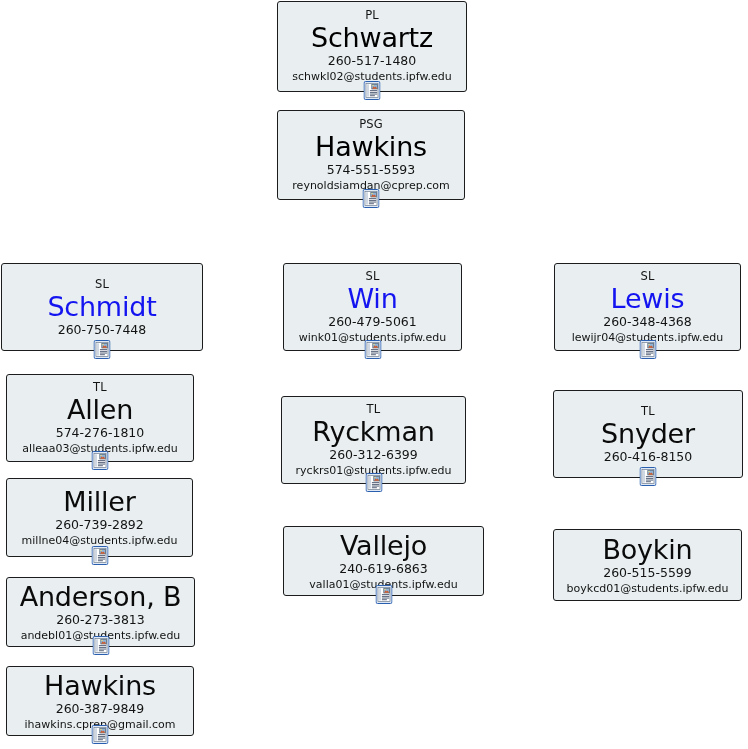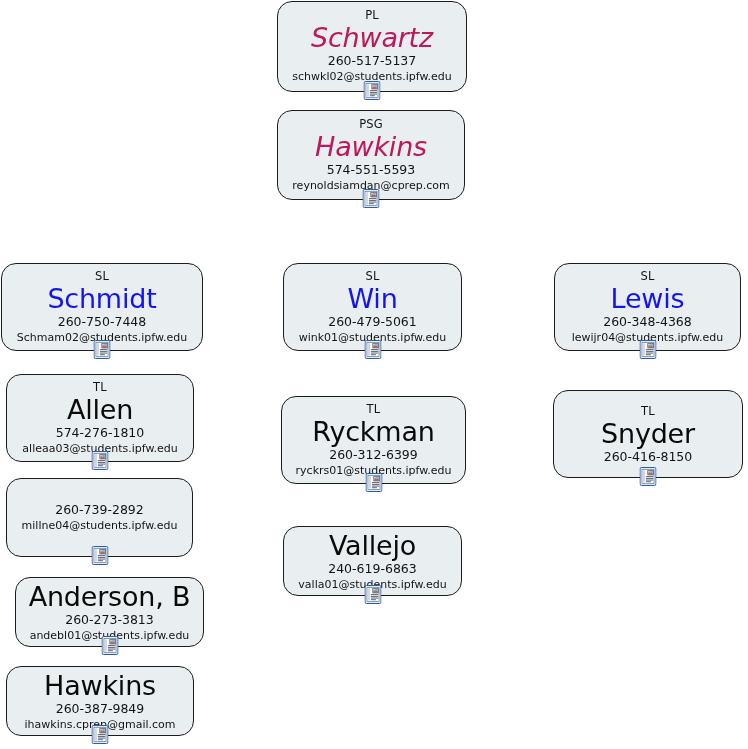--- a/index.html
+++ b/index.html
@@ -19,42 +19,42 @@
     position: absolute;
     left: 0; top: 0;
     width: 748px;
     height: 749px;
   }
   .card {
     position: absolute;
     box-sizing: border-box;
     background: #e9eff1;
     border: 1.4px solid #1c1c1c;
-    border-radius: 15px;
+    border-radius: 3px;
     display: flex;
     flex-direction: column;
     align-items: center;
     justify-content: center;
     overflow: visible;
     text-align: center;
   }
   .role {
     font-size: 11.5px;
     color: #141414;
     line-height: 14px;
     letter-spacing: 0.2px;
   }
   .name {
     font-size: 27px;
     line-height: 31px;
     color: #0a0a0a;
     white-space: nowrap;
     letter-spacing: -0.2px;
   }
-  .name.orange { color: #be185d; font-style: italic; }
+  .name.orange { color: #000000; }
   .name.blue   { color: #1414f0; }
   .name.black  { color: #0a0a0a; }
   .phone {
     font-size: 12.5px;
     line-height: 16px;
     color: #131313;
   }
   .email {
     font-size: 11px;
     line-height: 16px;
@@ -73,21 +73,21 @@
   }
   .doc-icon svg { display: block; }
 </style>
 </head>
 <body>
 
 <div id="canvas">
     <div class="card" style="left: 277px; top: 1px; width: 190px; height: 91px;">
       <div class="role">PL</div>
       <div class="name orange">Schwartz</div>
-      <div class="phone">260-517-5137</div>
+      <div class="phone">260-517-1480</div>
       <div class="email">schwkl02@students.ipfw.edu</div>
       <span class="doc-icon">
         <svg width="17" height="19" viewBox="0 0 17 19" xmlns="http://www.w3.org/2000/svg">
           <rect x="0.5" y="0.5" width="16" height="18" rx="1.5" fill="#dfe9f6" stroke="#2a5fb0" stroke-width="1"></rect>
           <rect x="2.5" y="2.5" width="12" height="14" fill="#ffffff" stroke="#6d7b8c" stroke-width="0.7"></rect>
           <rect x="3.3" y="3.3" width="2.2" height="12.2" fill="#cfd8e2"></rect>
           <rect x="8.3" y="3.4" width="5.6" height="4.6" fill="#8fb4d8" stroke="#3a4f63" stroke-width="0.6"></rect>
           <path d="M8.6 7.7 L10.2 5.2 L11.3 6.6 L12.3 5.5 L13.6 7.7 Z" fill="#d05a2a"></path>
           <circle cx="9.5" cy="4.5" r="0.7" fill="#f5e27a"></circle>
           <rect x="6.4" y="9.2" width="7.3" height="0.9" fill="#43506a"></rect>
@@ -114,21 +114,20 @@
           <rect x="6.4" y="10.9" width="7.3" height="0.9" fill="#43506a"></rect>
           <rect x="6.4" y="12.6" width="7.3" height="0.9" fill="#43506a"></rect>
           <rect x="6.4" y="14.3" width="5.0" height="0.9" fill="#43506a"></rect>
         </svg>
       </span>
     </div>
     <div class="card" style="left: 1px; top: 263px; width: 202px; height: 88px;">
       <div class="role">SL</div>
       <div class="name blue">Schmidt</div>
       <div class="phone">260-750-7448</div>
-      <div class="email">Schmam02@students.ipfw.edu</div>
       <span class="doc-icon">
         <svg width="17" height="19" viewBox="0 0 17 19" xmlns="http://www.w3.org/2000/svg">
           <rect x="0.5" y="0.5" width="16" height="18" rx="1.5" fill="#dfe9f6" stroke="#2a5fb0" stroke-width="1"></rect>
           <rect x="2.5" y="2.5" width="12" height="14" fill="#ffffff" stroke="#6d7b8c" stroke-width="0.7"></rect>
           <rect x="3.3" y="3.3" width="2.2" height="12.2" fill="#cfd8e2"></rect>
           <rect x="8.3" y="3.4" width="5.6" height="4.6" fill="#8fb4d8" stroke="#3a4f63" stroke-width="0.6"></rect>
           <path d="M8.6 7.7 L10.2 5.2 L11.3 6.6 L12.3 5.5 L13.6 7.7 Z" fill="#d05a2a"></path>
           <circle cx="9.5" cy="4.5" r="0.7" fill="#f5e27a"></circle>
           <rect x="6.4" y="9.2" width="7.3" height="0.9" fill="#43506a"></rect>
           <rect x="6.4" y="10.9" width="7.3" height="0.9" fill="#43506a"></rect>
@@ -230,57 +229,63 @@
           <path d="M8.6 7.7 L10.2 5.2 L11.3 6.6 L12.3 5.5 L13.6 7.7 Z" fill="#d05a2a"></path>
           <circle cx="9.5" cy="4.5" r="0.7" fill="#f5e27a"></circle>
           <rect x="6.4" y="9.2" width="7.3" height="0.9" fill="#43506a"></rect>
           <rect x="6.4" y="10.9" width="7.3" height="0.9" fill="#43506a"></rect>
           <rect x="6.4" y="12.6" width="7.3" height="0.9" fill="#43506a"></rect>
           <rect x="6.4" y="14.3" width="5.0" height="0.9" fill="#43506a"></rect>
         </svg>
       </span>
     </div>
     <div class="card" style="left: 6px; top: 478px; width: 187px; height: 79px;">
+      <div class="name black">Miller</div>
       <div class="phone">260-739-2892</div>
       <div class="email">millne04@students.ipfw.edu</div>
       <span class="doc-icon">
         <svg width="17" height="19" viewBox="0 0 17 19" xmlns="http://www.w3.org/2000/svg">
           <rect x="0.5" y="0.5" width="16" height="18" rx="1.5" fill="#dfe9f6" stroke="#2a5fb0" stroke-width="1"></rect>
           <rect x="2.5" y="2.5" width="12" height="14" fill="#ffffff" stroke="#6d7b8c" stroke-width="0.7"></rect>
           <rect x="3.3" y="3.3" width="2.2" height="12.2" fill="#cfd8e2"></rect>
           <rect x="8.3" y="3.4" width="5.6" height="4.6" fill="#8fb4d8" stroke="#3a4f63" stroke-width="0.6"></rect>
           <path d="M8.6 7.7 L10.2 5.2 L11.3 6.6 L12.3 5.5 L13.6 7.7 Z" fill="#d05a2a"></path>
           <circle cx="9.5" cy="4.5" r="0.7" fill="#f5e27a"></circle>
           <rect x="6.4" y="9.2" width="7.3" height="0.9" fill="#43506a"></rect>
           <rect x="6.4" y="10.9" width="7.3" height="0.9" fill="#43506a"></rect>
           <rect x="6.4" y="12.6" width="7.3" height="0.9" fill="#43506a"></rect>
           <rect x="6.4" y="14.3" width="5.0" height="0.9" fill="#43506a"></rect>
         </svg>
       </span>
     </div>
-    <div class="card" style="left: 283px; top: 526px; width: 179px; height: 70px;">
+    <div class="card" style="left: 283px; top: 526px; width: 201px; height: 70px;">
       <div class="name black">Vallejo</div>
       <div class="phone">240-619-6863</div>
       <div class="email">valla01@students.ipfw.edu</div>
       <span class="doc-icon">
         <svg width="17" height="19" viewBox="0 0 17 19" xmlns="http://www.w3.org/2000/svg">
           <rect x="0.5" y="0.5" width="16" height="18" rx="1.5" fill="#dfe9f6" stroke="#2a5fb0" stroke-width="1"></rect>
           <rect x="2.5" y="2.5" width="12" height="14" fill="#ffffff" stroke="#6d7b8c" stroke-width="0.7"></rect>
           <rect x="3.3" y="3.3" width="2.2" height="12.2" fill="#cfd8e2"></rect>
           <rect x="8.3" y="3.4" width="5.6" height="4.6" fill="#8fb4d8" stroke="#3a4f63" stroke-width="0.6"></rect>
           <path d="M8.6 7.7 L10.2 5.2 L11.3 6.6 L12.3 5.5 L13.6 7.7 Z" fill="#d05a2a"></path>
           <circle cx="9.5" cy="4.5" r="0.7" fill="#f5e27a"></circle>
           <rect x="6.4" y="9.2" width="7.3" height="0.9" fill="#43506a"></rect>
           <rect x="6.4" y="10.9" width="7.3" height="0.9" fill="#43506a"></rect>
           <rect x="6.4" y="12.6" width="7.3" height="0.9" fill="#43506a"></rect>
           <rect x="6.4" y="14.3" width="5.0" height="0.9" fill="#43506a"></rect>
         </svg>
       </span>
     </div>
-    <div class="card" style="left: 6px; top: 577px; width: 189px; height: 70px; margin-left: 9px;">
+    <div class="card" style="left: 553px; top: 529px; width: 189px; height: 72px;">
+      <div class="name black">Boykin</div>
+      <div class="phone">260-515-5599</div>
+      <div class="email">boykcd01@students.ipfw.edu</div>
+    </div>
+    <div class="card" style="left: 6px; top: 577px; width: 189px; height: 70px;">
       <div class="name black">Anderson, B</div>
       <div class="phone">260-273-3813</div>
       <div class="email">andebl01@students.ipfw.edu</div>
       <span class="doc-icon">
         <svg width="17" height="19" viewBox="0 0 17 19" xmlns="http://www.w3.org/2000/svg">
           <rect x="0.5" y="0.5" width="16" height="18" rx="1.5" fill="#dfe9f6" stroke="#2a5fb0" stroke-width="1"></rect>
           <rect x="2.5" y="2.5" width="12" height="14" fill="#ffffff" stroke="#6d7b8c" stroke-width="0.7"></rect>
           <rect x="3.3" y="3.3" width="2.2" height="12.2" fill="#cfd8e2"></rect>
           <rect x="8.3" y="3.4" width="5.6" height="4.6" fill="#8fb4d8" stroke="#3a4f63" stroke-width="0.6"></rect>
           <path d="M8.6 7.7 L10.2 5.2 L11.3 6.6 L12.3 5.5 L13.6 7.7 Z" fill="#d05a2a"></path>

